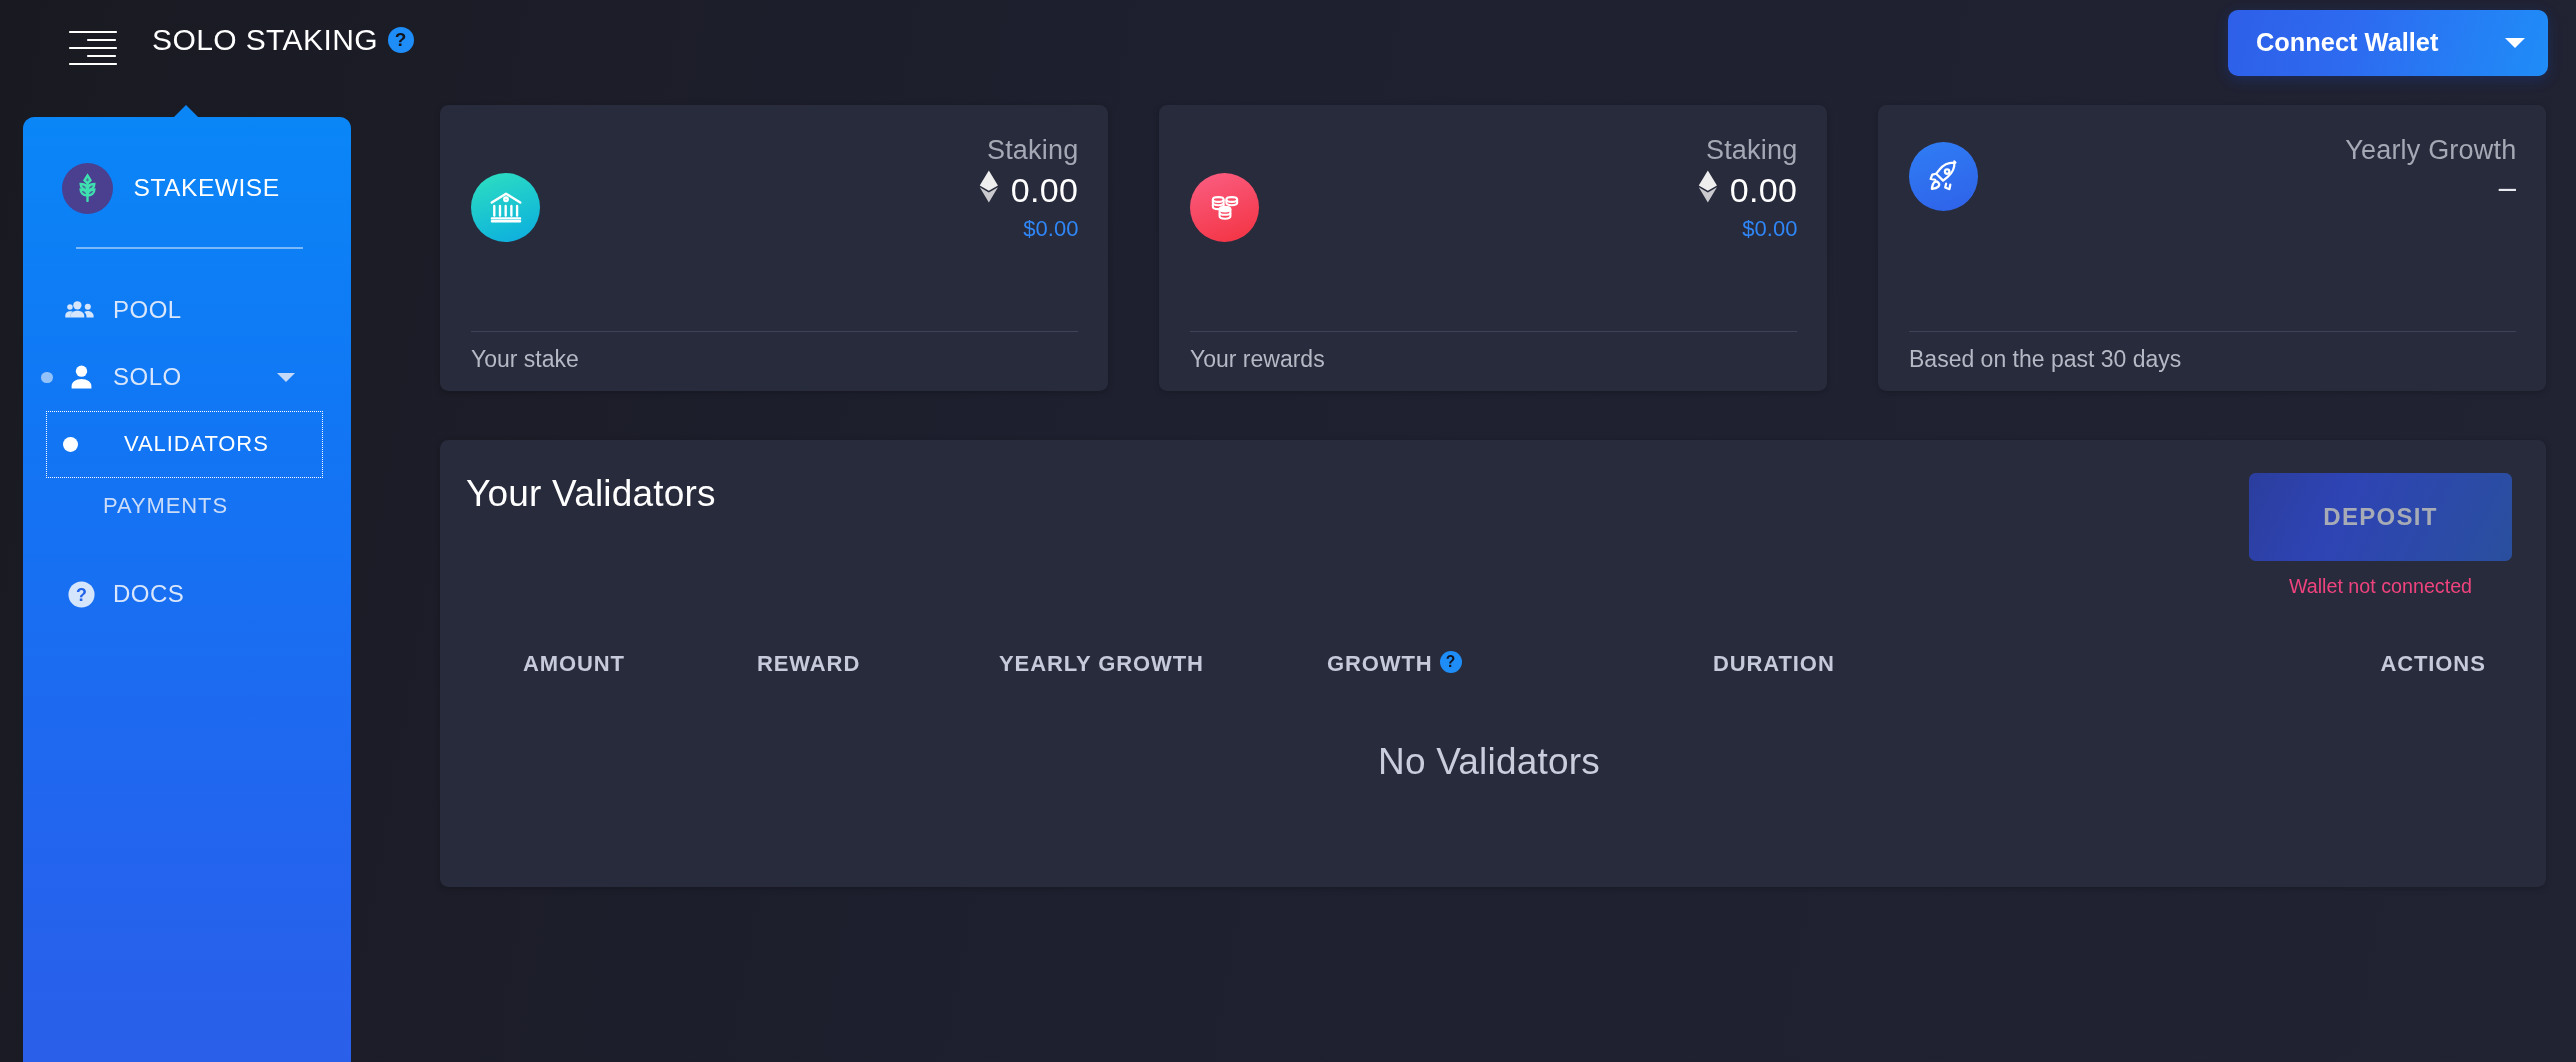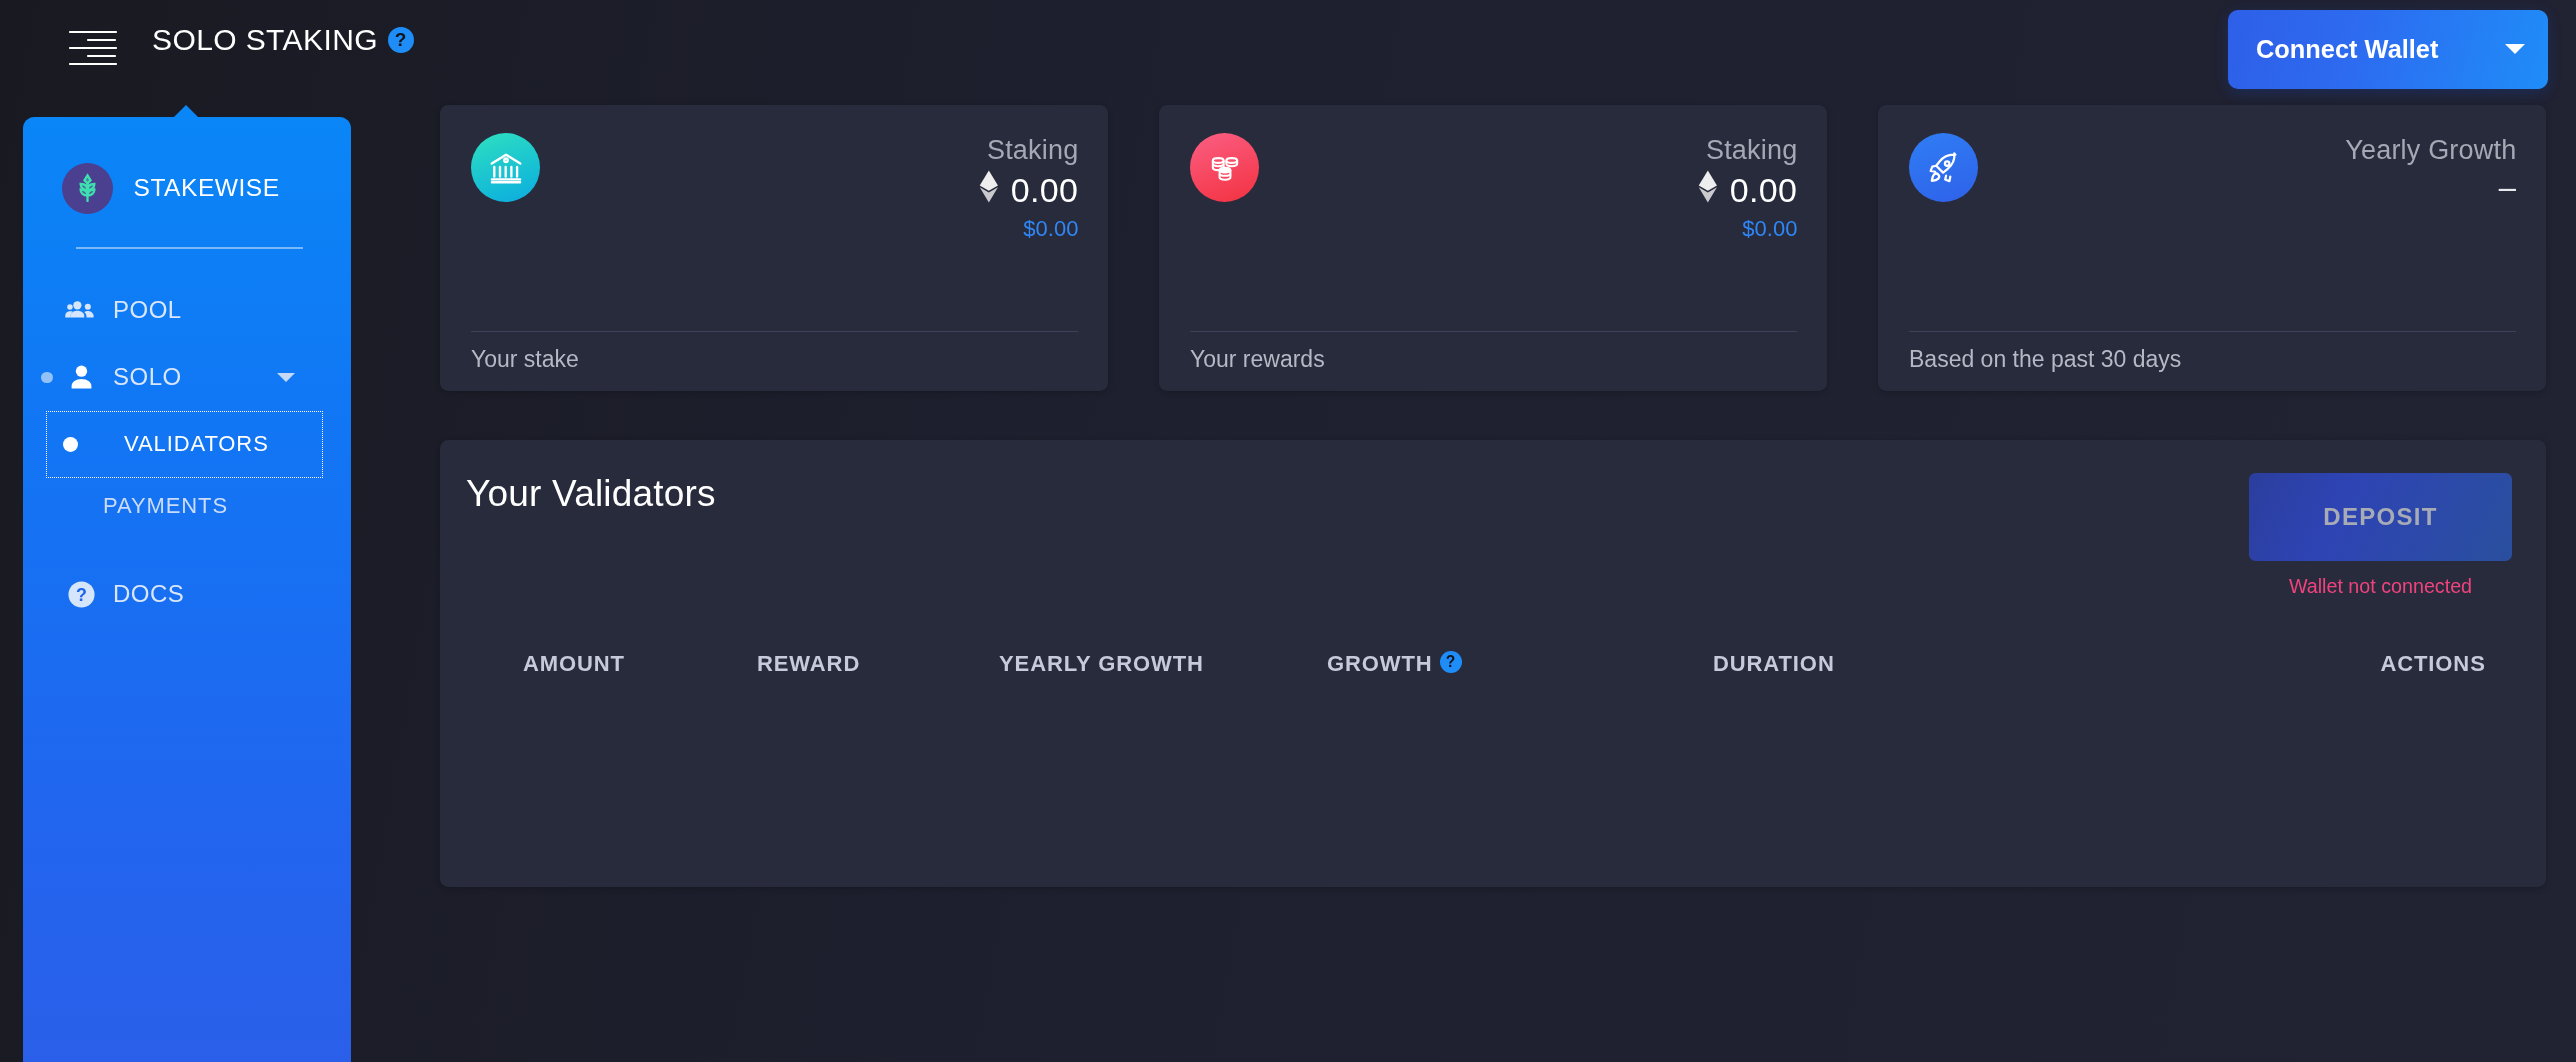--- a/index.html
+++ b/index.html
@@ -89,21 +89,21 @@
     font-size: 15.6px;
     margin-left: 7.4px;
     top: -1.6px;
   }
 
   .connect-wallet {
     position: absolute;
     right: 28px;
     top: 9.9px;
     width: 320px;
-    height: 79px;
+    height: 66px;
     border: none;
     border-radius: 9.9px;
     background: linear-gradient(105deg, #2e5fe8 0%, #2d6bf0 40%, #1f8df8 100%);
     color: #ffffff;
     font-family: "Liberation Sans", sans-serif;
     font-size: 25.4px;
     font-weight: 700;
     display: flex;
     align-items: center;
     cursor: pointer;
@@ -254,21 +254,21 @@
     background: #282b3c;
     border-radius: 8.2px;
     padding: 28px 29.6px 0 31px;
     height: 286px;
     position: relative;
     box-shadow: 0 1.6px 6.6px rgba(0,0,0,0.20);
   }
 
   .stat-top {
     display: flex;
-    align-items: flex-start;
+    align-items: flex-end;
     justify-content: space-between;
   }
 
   .stat-icon {
     width: 69px; height: 69px;
     border-radius: 50%;
     display: flex; align-items: center; justify-content: center;
     flex: none;
   }
   .stat-icon.teal { background: linear-gradient(160deg, #2fe0c0 0%, #12b9d8 75%, #0fa9e0 100%); }
@@ -586,17 +586,18 @@
       <div class="th c-reward">REWARD</div>
       <div class="th c-growth">YEARLY GROWTH</div>
       <div class="th c-status">
         <span>GROWTH</span>
           <span class="help-badge sm">?</span>
       </div>
       <div class="th c-duration">DURATION</div>
       <div class="th c-actions">ACTIONS</div>
     </div>
 
+    <div class="empty-state">No Validators</div>
 
   </div>
 
 </div>
 
 
 </body></html>

